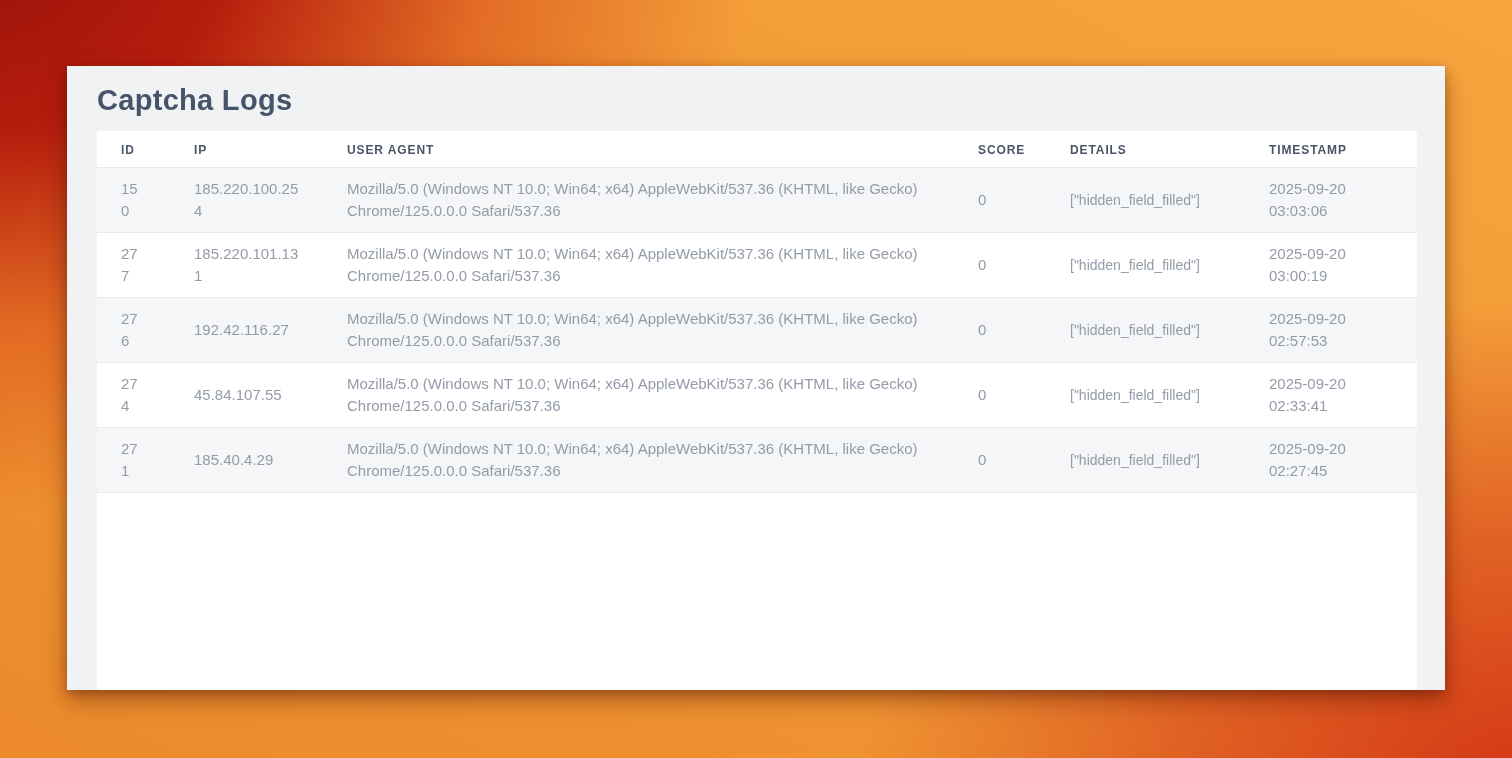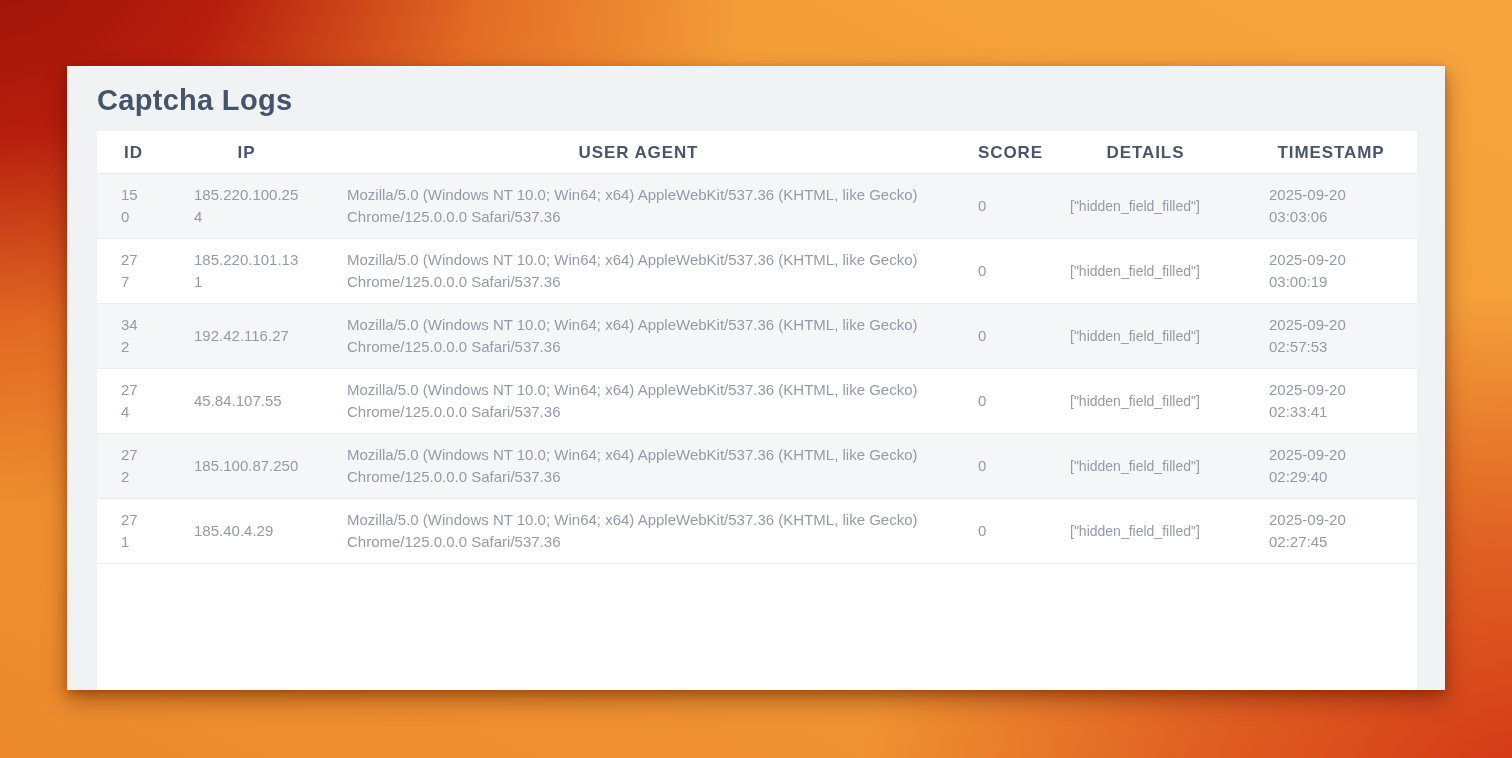--- a/index.html
+++ b/index.html
@@ -39,23 +39,23 @@
     border-collapse: collapse;
     table-layout: fixed;
   }
   col.c-id        { width: 73px;  }
   col.c-ip        { width: 153px; }
   col.c-ua        { width: 631px; }
   col.c-score     { width: 92px;  }
   col.c-details   { width: 199px; }
   col.c-timestamp { width: 172px; }
   th {
-    text-align: center;
+    text-align: left;
     padding: 12px 24px 10px 24px;
-    font-size: 17px;
+    font-size: 12px;
     font-weight: bold;
     letter-spacing: 0.9px;
     color: #4a5568;
     white-space: nowrap;
     border-bottom: 1px solid #e9eaec;
     background: #ffffff;
   }
   td {
     padding: 10px 24px;
     font-size: 15px;
@@ -105,44 +105,36 @@
   </tr>
           <tr>
     <td class="cell-id">277</td>
     <td class="cell-ip">185.220.101.131</td>
     <td class="cell-user-agent">Mozilla/5.0 (Windows NT 10.0; Win64; x64) AppleWebKit/537.36 (KHTML, like Gecko) Chrome/125.0.0.0 Safari/537.36</td>
     <td class="cell-score">0</td>
     <td class="cell-details">["hidden_field_filled"]</td>
     <td class="cell-timestamp">2025-09-20 03:00:19</td>
   </tr>
           <tr>
-    <td class="cell-id">342</td>
+    <td class="cell-id">276</td>
     <td class="cell-ip">192.42.116.27</td>
     <td class="cell-user-agent">Mozilla/5.0 (Windows NT 10.0; Win64; x64) AppleWebKit/537.36 (KHTML, like Gecko) Chrome/125.0.0.0 Safari/537.36</td>
     <td class="cell-score">0</td>
     <td class="cell-details">["hidden_field_filled"]</td>
     <td class="cell-timestamp">2025-09-20 02:57:53</td>
   </tr>
           <tr>
     <td class="cell-id">274</td>
     <td class="cell-ip">45.84.107.55</td>
     <td class="cell-user-agent">Mozilla/5.0 (Windows NT 10.0; Win64; x64) AppleWebKit/537.36 (KHTML, like Gecko) Chrome/125.0.0.0 Safari/537.36</td>
     <td class="cell-score">0</td>
     <td class="cell-details">["hidden_field_filled"]</td>
     <td class="cell-timestamp">2025-09-20 02:33:41</td>
   </tr>
           <tr>
-    <td class="cell-id">272</td>
-    <td class="cell-ip">185.100.87.250</td>
-    <td class="cell-user-agent">Mozilla/5.0 (Windows NT 10.0; Win64; x64) AppleWebKit/537.36 (KHTML, like Gecko) Chrome/125.0.0.0 Safari/537.36</td>
-    <td class="cell-score">0</td>
-    <td class="cell-details">["hidden_field_filled"]</td>
-    <td class="cell-timestamp">2025-09-20 02:29:40</td>
-  </tr>
-          <tr>
     <td class="cell-id">271</td>
     <td class="cell-ip">185.40.4.29</td>
     <td class="cell-user-agent">Mozilla/5.0 (Windows NT 10.0; Win64; x64) AppleWebKit/537.36 (KHTML, like Gecko) Chrome/125.0.0.0 Safari/537.36</td>
     <td class="cell-score">0</td>
     <td class="cell-details">["hidden_field_filled"]</td>
     <td class="cell-timestamp">2025-09-20 02:27:45</td>
   </tr>
         </tbody>
     </table>
   </div>

